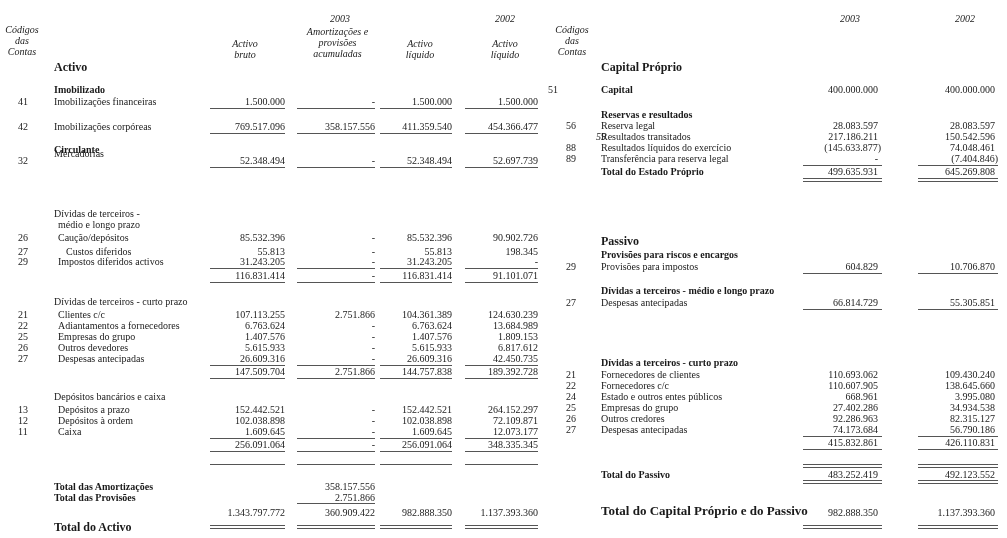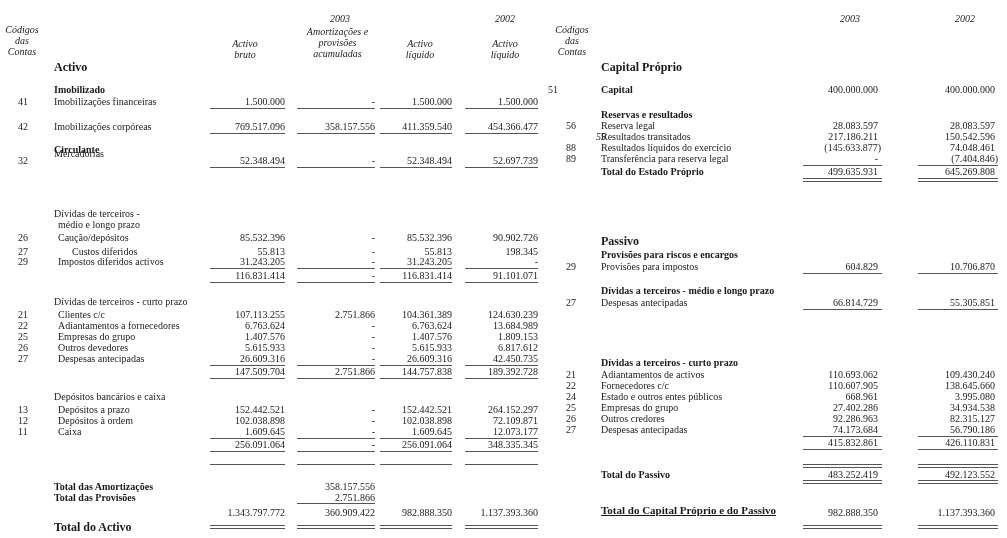--- a/index.html
+++ b/index.html
@@ -4,21 +4,21 @@
 <style>
   html, body { margin:0; padding:0; background:#ffffff; }
   body { width:1007px; height:538px; position:relative; overflow:hidden;
          font-family:"Liberation Serif","DejaVu Serif",serif; color:#1a1a1a; font-size:10px; }
   .abs { position:absolute; white-space:nowrap; line-height:11px; }
   .it { font-style:italic; }
   .b { font-weight:bold; }
   .r { text-align:right; }
   .c { text-align:center; }
   .h1 { font-size:12px; font-weight:bold; }
-  .h2 { font-size:11px; font-weight:bold;text-decoration:underline; }
+  .h2 { font-size:13px; font-weight:bold; }
   .uline { position:absolute; height:0; border-top:1px solid #555; }
   .dline { position:absolute; height:2px; border-top:1px solid #555; border-bottom:1px solid #555; }
 </style>
 </head>
 <body>
 
 <div>
 
   <div class="abs it c" style="left:2px;top:24px;width:40px;">
     <div>Códigos</div>
@@ -87,21 +87,21 @@
     <div style="padding-left:4px">médio e longo prazo</div>
   </div>
   <div class="abs" style="left:18px;top:232px;">26</div>
   <div class="abs" style="left:58px;top:232px;">Caução/depósitos</div>
   <div class="abs r" style="left:205px;top:232px;width:80px;">85.532.396</div>
   <div class="abs r" style="left:290px;top:232px;width:85px;">-</div>
   <div class="abs r" style="left:372px;top:232px;width:80px;">85.532.396</div>
   <div class="abs r" style="left:458px;top:232px;width:80px;">90.902.726</div>
 
   <div class="abs" style="left:18px;top:246px;">27</div>
-  <div class="abs" style="left:72px;top:246px;">Custos diferidos</div>
+  <div class="abs" style="left:66px;top:246px;">Custos diferidos</div>
   <div class="abs r" style="left:205px;top:246px;width:80px;">55.813</div>
   <div class="abs r" style="left:290px;top:246px;width:85px;">-</div>
   <div class="abs r" style="left:372px;top:246px;width:80px;">55.813</div>
   <div class="abs r" style="left:458px;top:246px;width:80px;">198.345</div>
 
   <div class="abs" style="left:18px;top:256px;">29</div>
   <div class="abs" style="left:58px;top:256px;">Impostos diferidos activos</div>
   <div class="abs r" style="left:205px;top:256px;width:80px;">31.243.205</div>
   <div class="abs r" style="left:290px;top:256px;width:85px;">-</div>
   <div class="abs r" style="left:372px;top:256px;width:80px;">31.243.205</div>
@@ -274,21 +274,21 @@
   <div class="abs b" style="left:601px;top:285px;">Dívidas a terceiros - médio e longo prazo</div>
   <div class="abs" style="left:566px;top:297px;">27</div>
   <div class="abs" style="left:601px;top:297px;">Despesas antecipadas</div>
   <div class="abs r" style="left:800px;top:297px;width:78px;">66.814.729</div>
   <div class="abs r" style="left:915px;top:297px;width:80px;">55.305.851</div>
   <div class="uline" style="left:803px;top:309px;width:79px;"></div>
   <div class="uline" style="left:918px;top:309px;width:80px;"></div>
 
   <div class="abs b" style="left:601px;top:357px;">Dívidas a terceiros - curto prazo</div>
   <div class="abs" style="left:566px;top:369px;">21</div>
-  <div class="abs" style="left:601px;top:369px;">Adiantamentos de activos</div>
+  <div class="abs" style="left:601px;top:369px;">Fornecedores de clientes</div>
   <div class="abs r" style="left:800px;top:369px;width:78px;">110.693.062</div>
   <div class="abs r" style="left:915px;top:369px;width:80px;">109.430.240</div>
   <div class="abs" style="left:566px;top:380px;">22</div>
   <div class="abs" style="left:601px;top:380px;">Fornecedores c/c</div>
   <div class="abs r" style="left:800px;top:380px;width:78px;">110.607.905</div>
   <div class="abs r" style="left:915px;top:380px;width:80px;">138.645.660</div>
   <div class="abs" style="left:566px;top:391px;">24</div>
   <div class="abs" style="left:601px;top:391px;">Estado e outros entes públicos</div>
   <div class="abs r" style="left:800px;top:391px;width:78px;">668.961</div>
   <div class="abs r" style="left:915px;top:391px;width:80px;">3.995.080</div>

